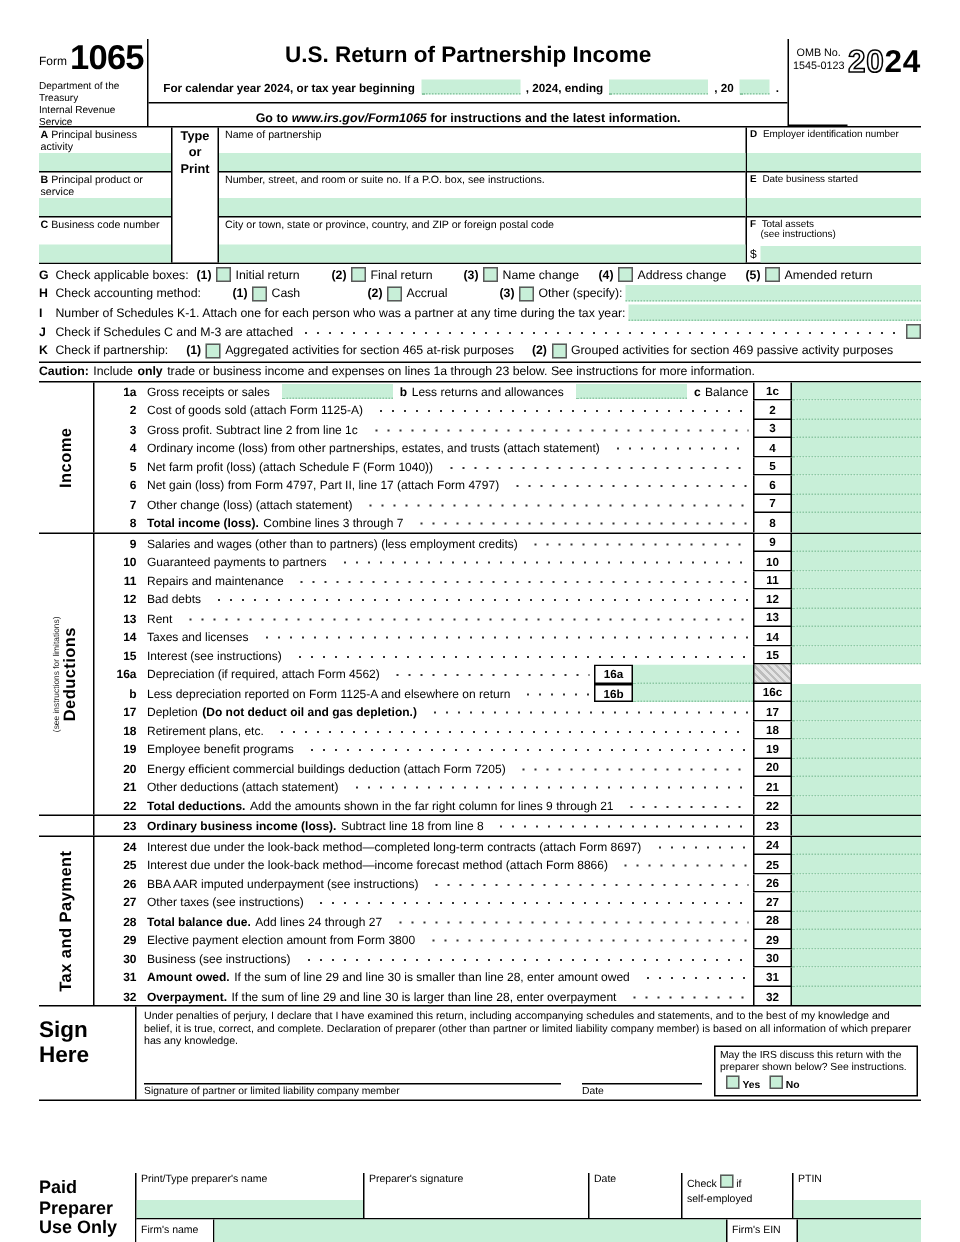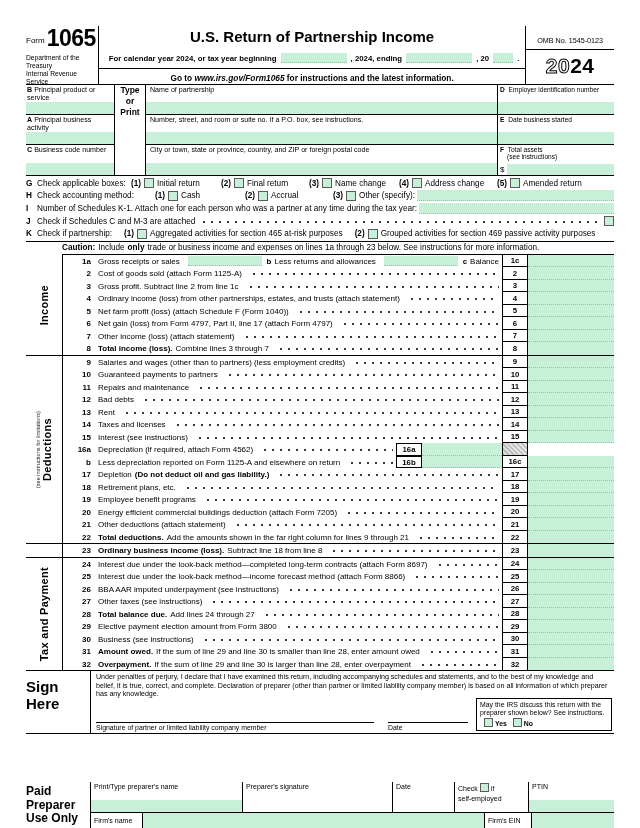--- a/index.html
+++ b/index.html
@@ -31,21 +31,21 @@
   .dept{font-size:6.7px;line-height:8px;margin-top:6px;}
   .hdr-center{flex:1;display:flex;flex-direction:column;border-right:1px solid #000;}
   .title{font-size:15px;font-weight:bold;text-align:center;padding-top:2px;height:22px;}
   .calline{font-size:7.8px;font-weight:bold;display:flex;align-items:center;
            padding:0 6px 2px 10px;border-bottom:1px solid #000;height:16px;white-space:nowrap;}
   .inl{display:inline-block;height:9px;border-bottom:1px dotted var(--gdot);
        align-self:center;margin:0 4px;flex:none;}
   .w66{width:66px;} .w20{width:20px;}
   .goline{font-size:8.3px;font-weight:bold;text-align:center;padding-top:4px;}
   .goline i{font-style:italic;}
-  .hdr-right{width:116px;display:flex;flex-direction:column;justify-content:center;}
+  .hdr-right{width:116px;display:flex;flex-direction:row;justify-content:center;}
   .omb{font-size:7.2px;text-align:center;padding:4px 0 4px 0;border-bottom:1px solid #000;}
   .year{text-align:center;font-size:21px;font-weight:bold;padding-top:4px;letter-spacing:0.5px;}
   .yr-outline{color:#fff;-webkit-text-stroke:1px #000;}
   
   .entity{display:flex;border-bottom:1.5px solid #000;height:90px;}
   .e-left{width:88px;display:flex;flex-direction:column;}
   .e-left .ecell{height:30px;box-sizing:border-box;border-bottom:1px solid #000;
                  display:flex;flex-direction:column;justify-content:space-between;}
   .e-left .ecell:last-child{border-bottom:none;}
   .elab{font-size:7.1px;padding:1px 0 0 1px;}
@@ -73,21 +73,21 @@
   .glet{width:11px;font-weight:bold;flex:none;}
   .glabel{flex:none;}
   .opt{display:flex;align-items:center;flex:none;}
   .opt b{margin:0 3px 0 0;}
   .opt .cb{margin-right:3px;}
   .ow1{width:90px;} .ow2{width:88px;} .ow3{width:90px;} .ow4{width:98px;}
   .gfflex{flex:1;height:10px;align-self:center;margin-left:2px;border-bottom:1px dotted var(--gdot);}
   .mL{margin-left:12px;}
   
   .caution{font-size:8.2px;border-bottom:1px solid #000;height:12px;
-           display:flex;align-items:center;white-space:nowrap;overflow:hidden;margin-left:36px;}
+           display:flex;align-items:center;white-space:nowrap;overflow:hidden;}
   .caution span{margin-right:3px;}
   
   .tgroup{display:flex;border-bottom:1px solid #000;}
   .tside{width:36px;flex:none;border-right:1px solid #000;display:flex;
          align-items:center;justify-content:center;overflow:hidden;}
   .tlabel{writing-mode:vertical-rl;transform:rotate(180deg);
           font-weight:bold;font-size:11px;letter-spacing:0.3px;}
   .tsub{writing-mode:vertical-rl;transform:rotate(180deg);font-size:5.6px;color:#222;}
   .trows{flex:1;display:flex;flex-direction:column;}
   .trow{display:flex;align-items:stretch;height:12.5px;box-sizing:border-box;}
@@ -191,25 +191,25 @@
       <div class="omb">OMB No. 1545-0123</div>
       <div class="year">
         <span class="yr-outline">20</span><span class="yr-solid">24</span>
       </div>
     </div>
   </div>
 
   <div class="entity">
     <div class="e-left">
       <div class="ecell">
+        <div class="elab"><b>A</b><span>Principal business activity</span></div>
+        <div class="gf efield"></div>
+      </div>
+      <div class="ecell">
         <div class="elab"><b>B</b><span>Principal product or service</span></div>
-        <div class="gf efield"></div>
-      </div>
-      <div class="ecell">
-        <div class="elab"><b>A</b><span>Principal business activity</span></div>
         <div class="gf efield"></div>
       </div>
       <div class="ecell">
         <div class="elab"><b>C</b><span>Business code number</span></div>
         <div class="gf efield"></div>
       </div>
     </div>
     <div class="e-type">
       <div>Type</div>
         <div>or</div>
@@ -393,21 +393,21 @@
             <div class="ttext">
               <span>Net gain (loss) from Form 4797, Part II, line 17 (attach Form 4797)</span>
               <div class="dots"></div>
             </div>
             <div class="tbox">6</div>
             <div class="tamount gf"></div>
           </div>
           <div class="trow">
             <div class="tnum">7</div>
             <div class="ttext">
-              <span>Other income (loss) (attach statement)</span>
+              <span>Other change (loss) (attach statement)</span>
               <div class="dots"></div>
             </div>
             <div class="tbox">7</div>
             <div class="tamount gf"></div>
           </div>
           <div class="trow">
             <div class="tnum">8</div>
             <div class="ttext">
               <span style="font-weight: bold;">Total income (loss).</span>
               <span>Combine lines 3 through 7</span>
@@ -506,21 +506,21 @@
               <div class="ibox">16b</div>
               <div class="gf ifld"></div>
             </div>
             <div class="tbox">16c</div>
             <div class="tamount gf"></div>
           </div>
           <div class="trow">
             <div class="tnum">17</div>
             <div class="ttext">
               <span>Depletion</span>
-              <span style="font-weight: bold;">(Do not deduct oil and gas liability.)</span>
+              <span style="font-weight: bold;">(Do not deduct oil and gas depletion.)</span>
               <div class="dots"></div>
             </div>
             <div class="tbox">17</div>
             <div class="tamount gf"></div>
           </div>
           <div class="trow">
             <div class="tnum">18</div>
             <div class="ttext">
               <span>Retirement plans, etc.</span>
               <div class="dots"></div>

